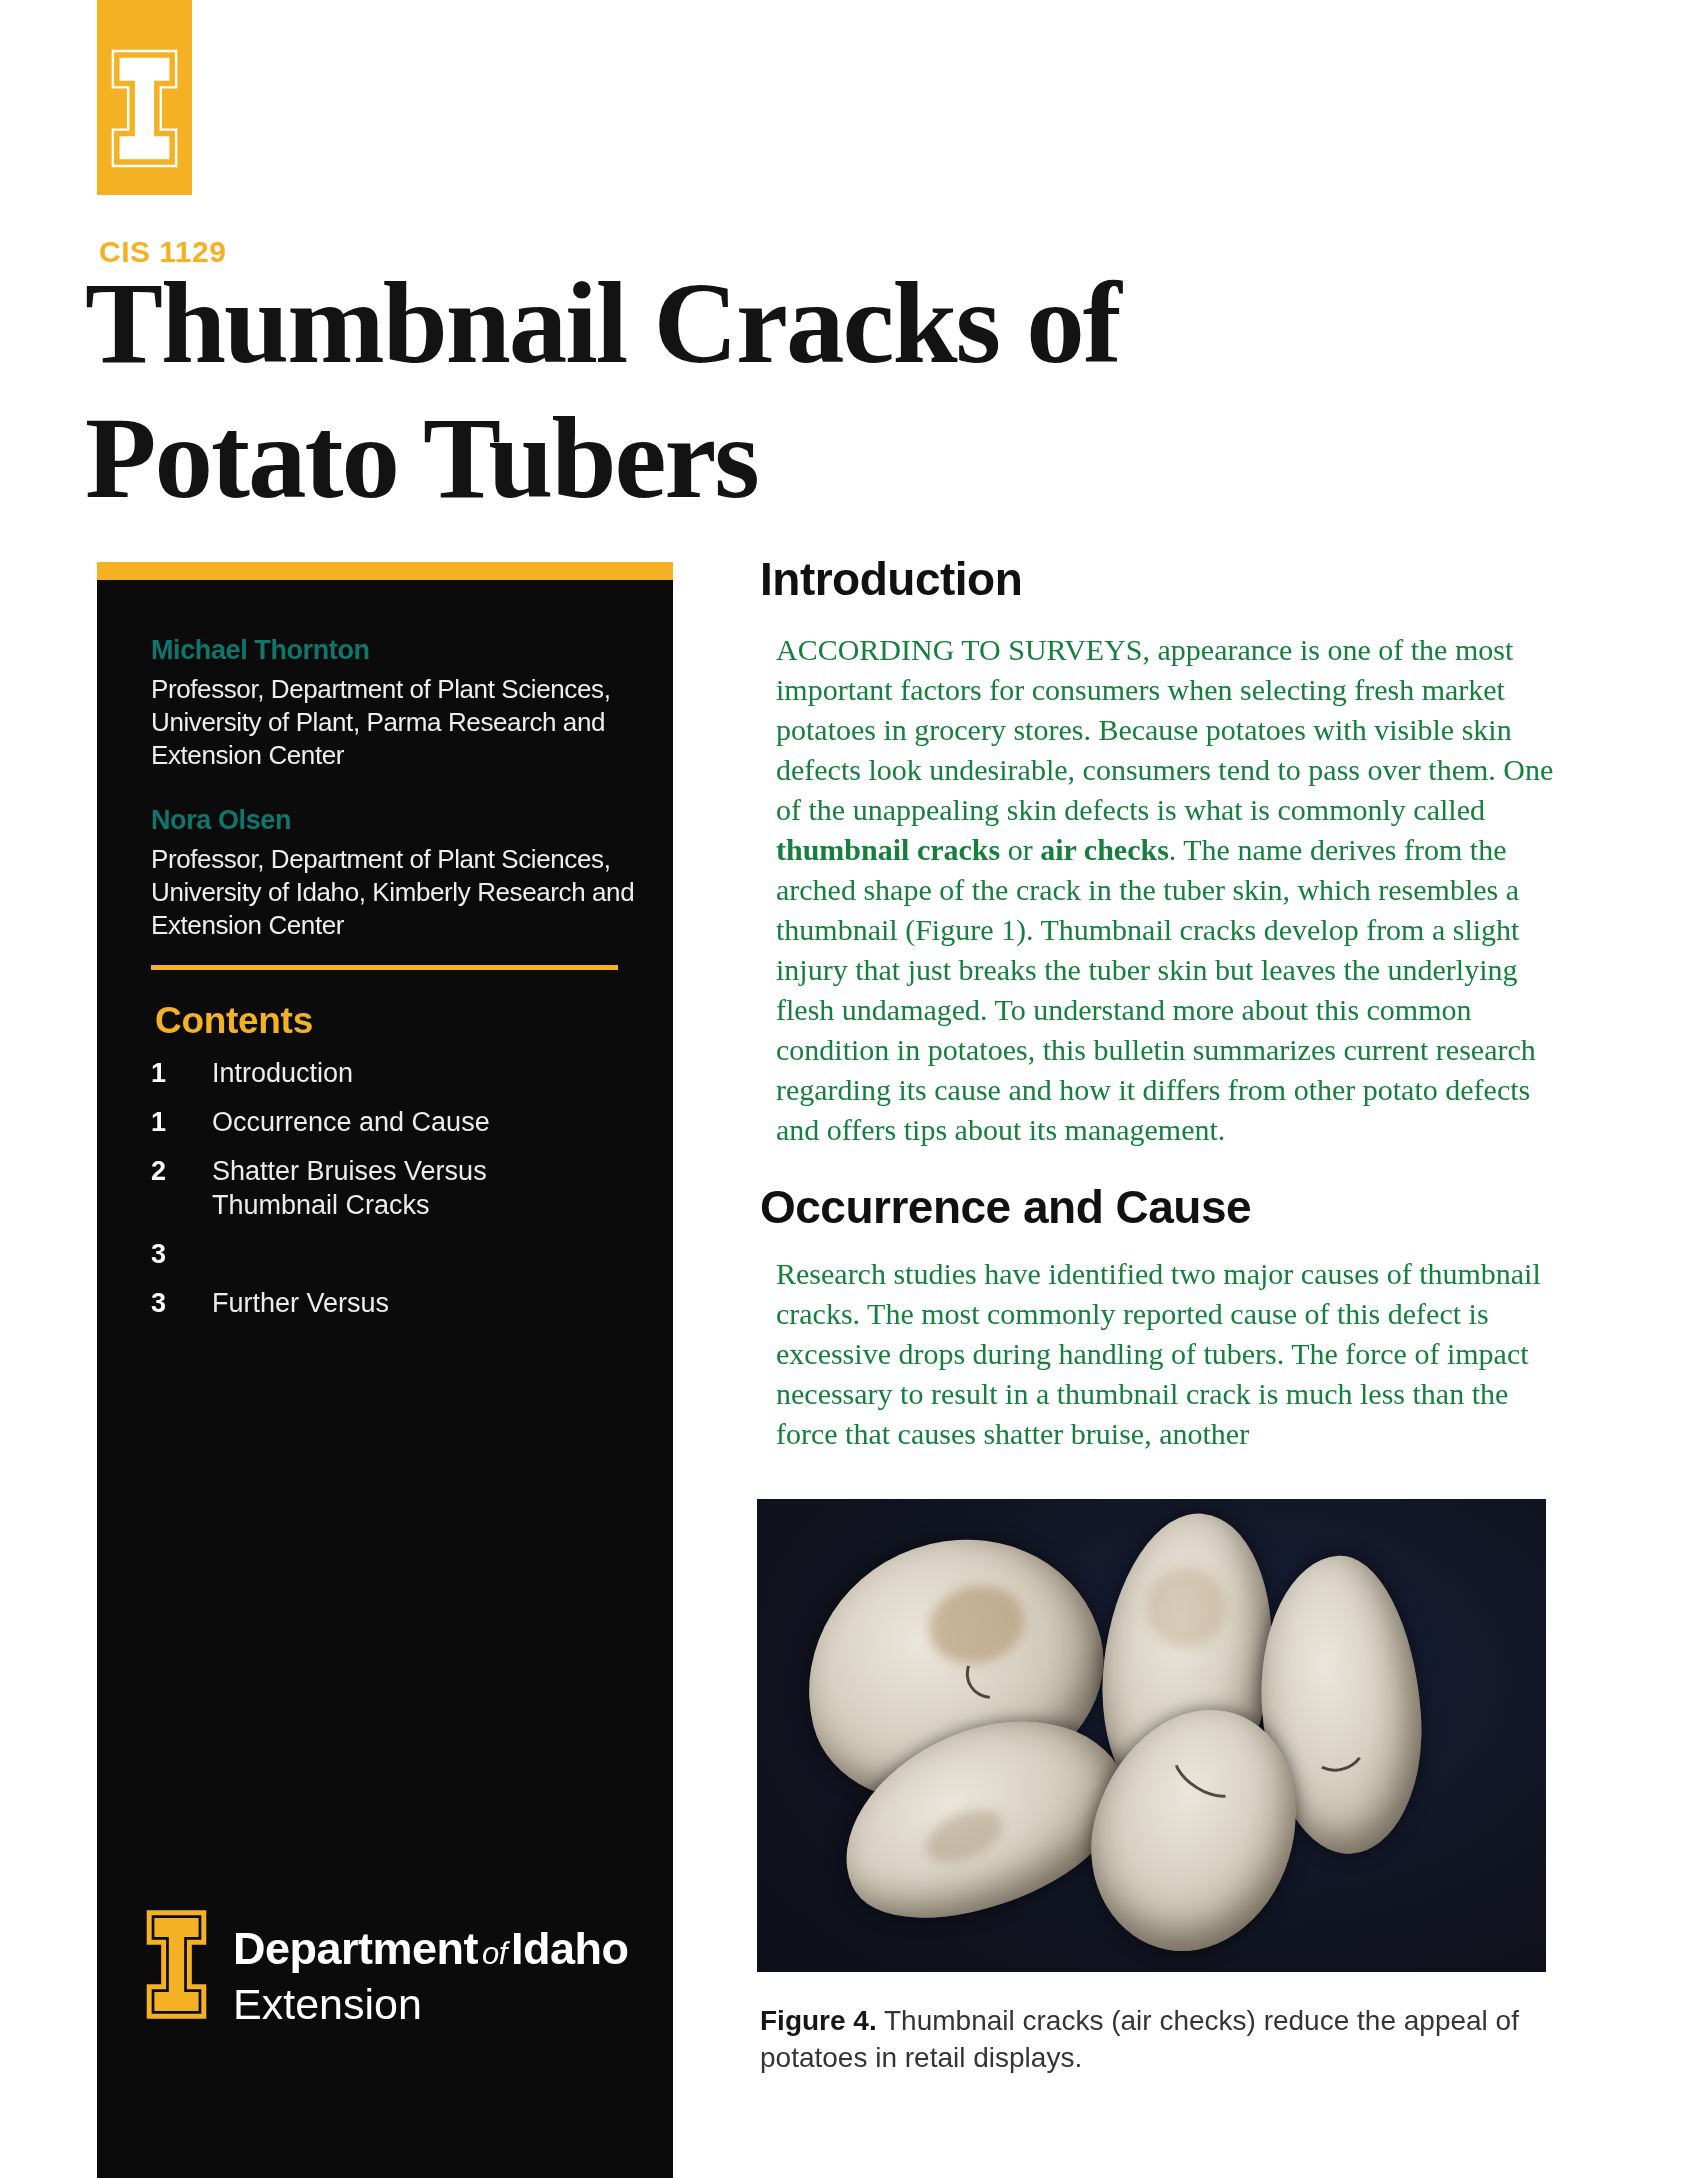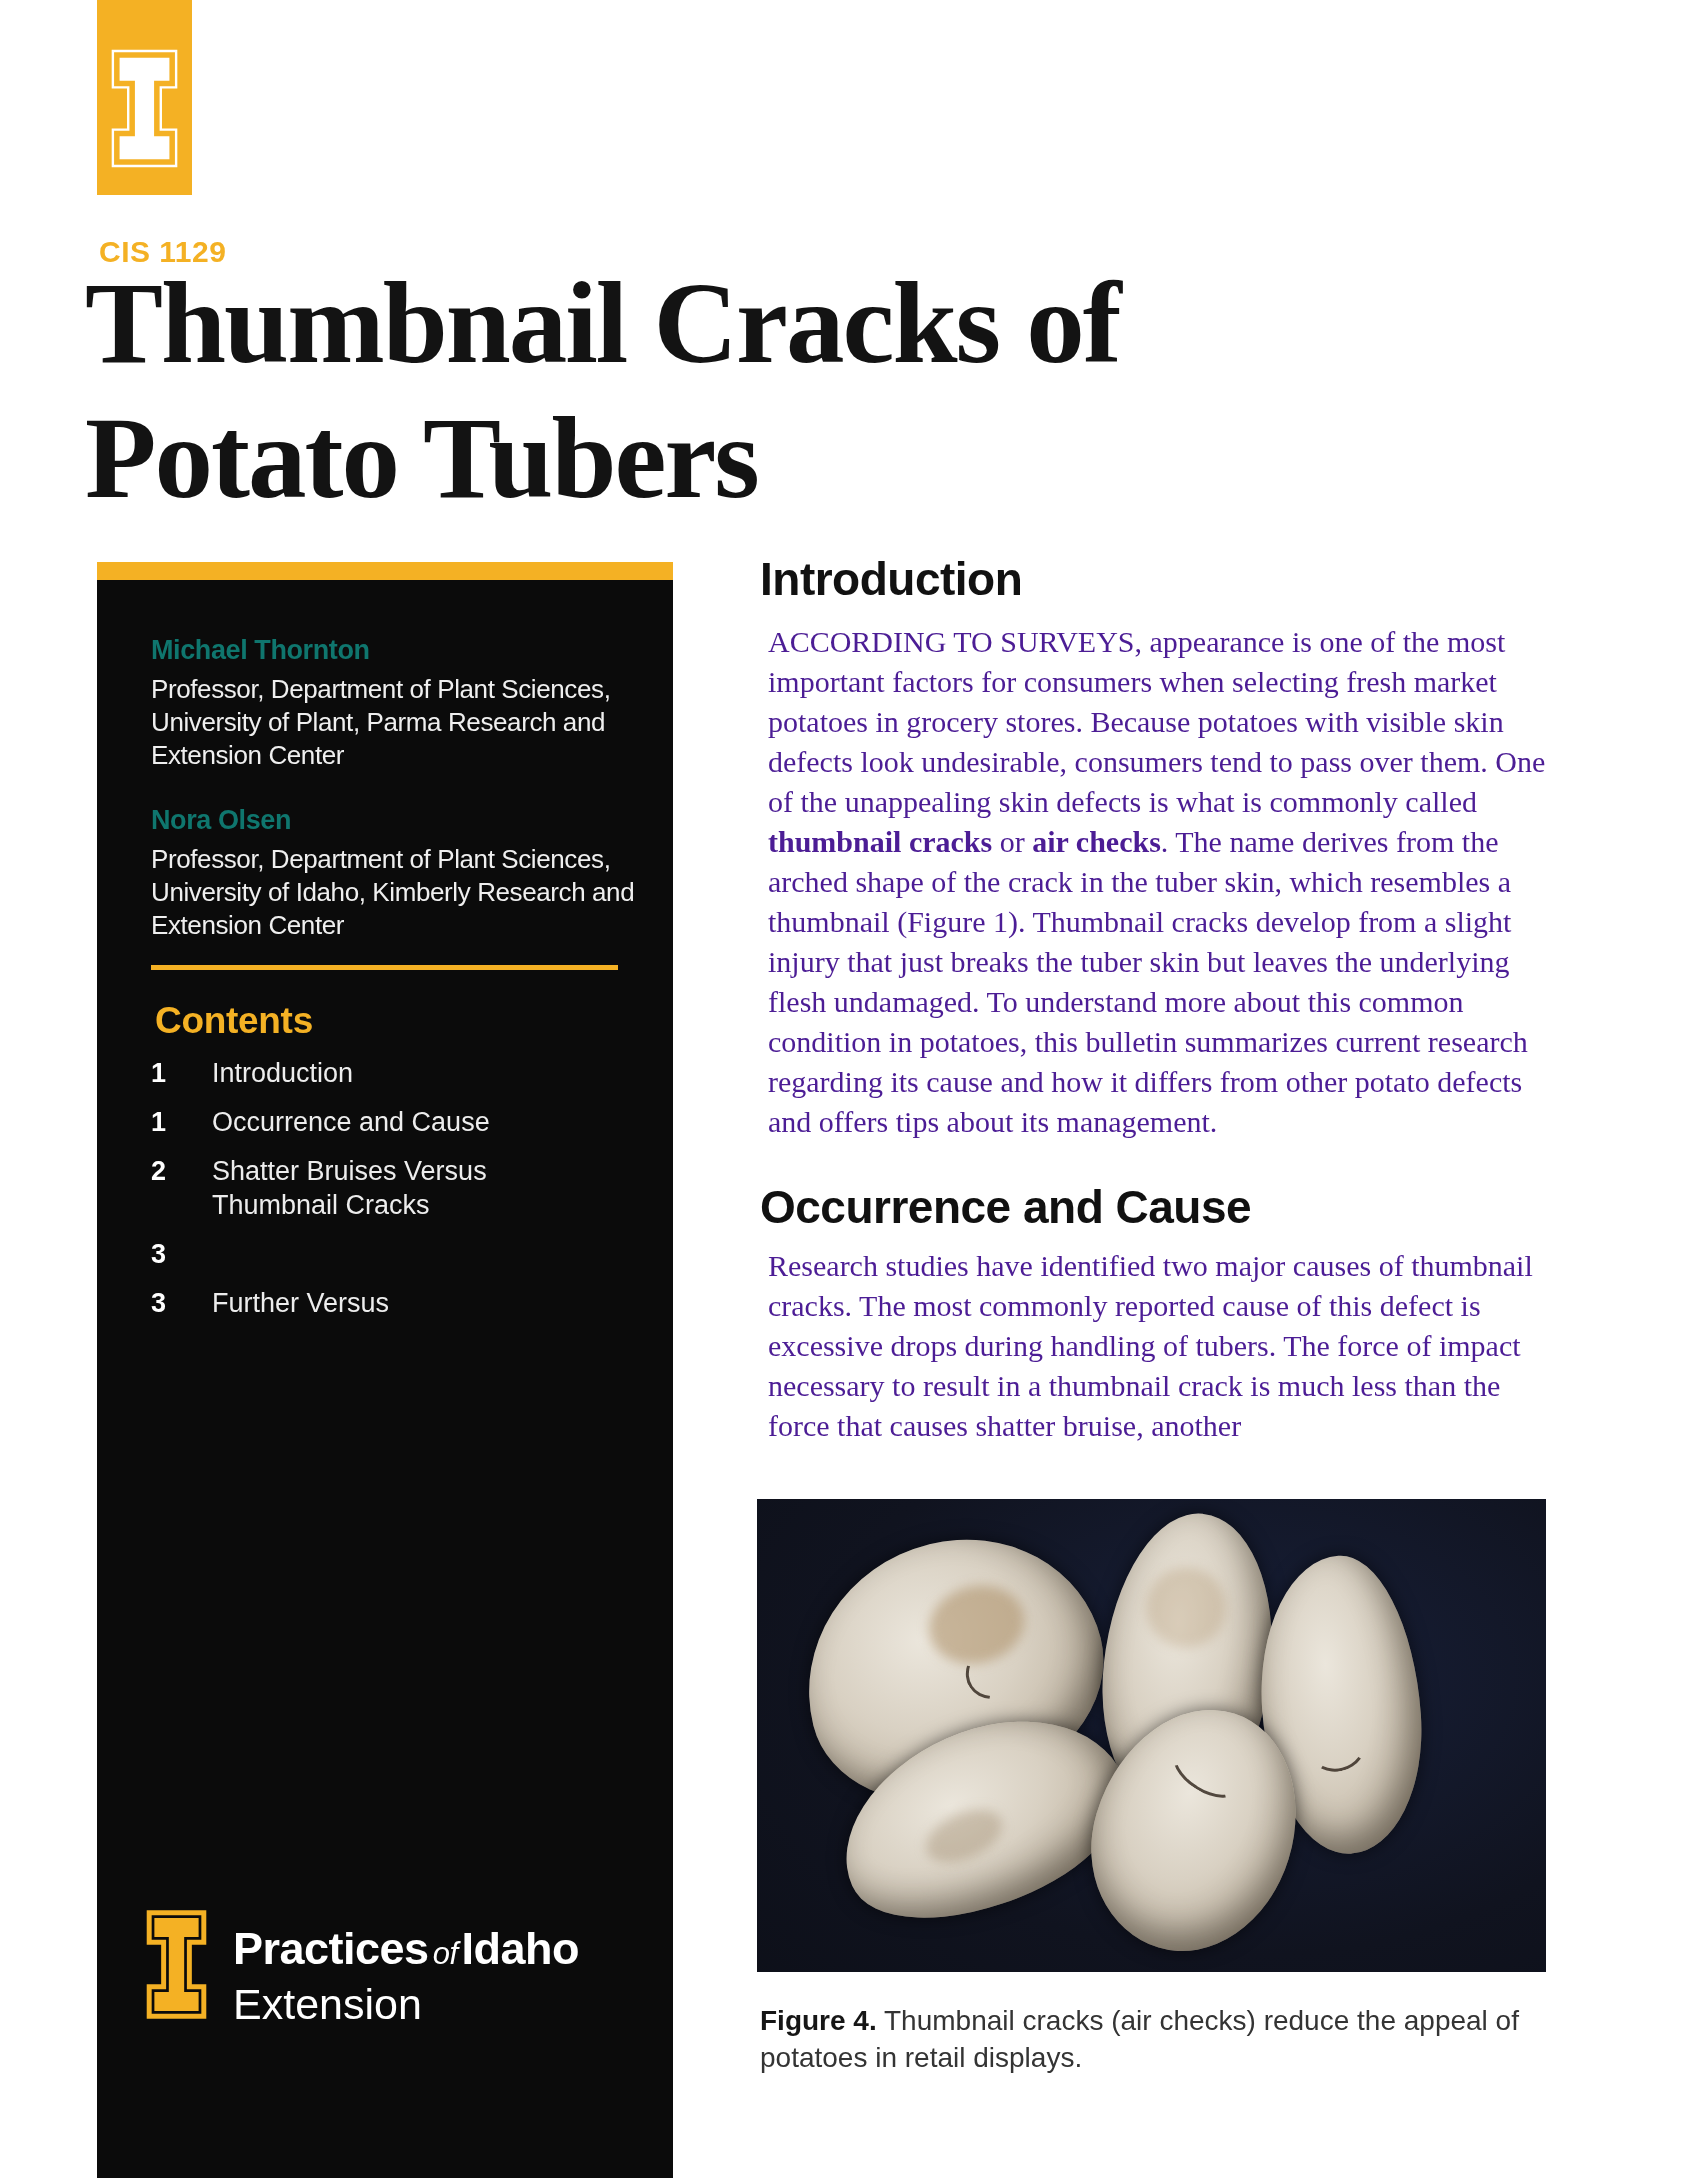--- a/index.html
+++ b/index.html
@@ -40,22 +40,22 @@
   .brand-line1{font-size:45px;font-weight:700;letter-spacing:-0.5px;line-height:51px;}
   .brand-line1 .brand-of{font-style:italic;font-weight:400;font-size:31px;padding:0 4px;}
   .brand-line2{font-size:43px;font-weight:400;letter-spacing:0;line-height:50px;}
   
   .section-heading{
     position:absolute;left:760px;margin:0;font-size:46px;font-weight:700;color:#111111;letter-spacing:-0.5px;
   }
   #intro-heading{top:552px;}
   #occurrence-heading{top:1180px;}
   .body-para{
-    position:absolute;left:760px;width:787px;margin:8px;
-    font-family:"Liberation Serif", serif;font-size:30px;line-height:40px;color:#4c1d95;
+    position:absolute;left:760px;width:787px;margin:16px;
+    font-family:"Liberation Serif", serif;font-size:30px;line-height:40px;color:#15803d;
   }
   #intro-para{top:614px;}
   #occurrence-para{top:1238px;}
   .seg-bold{font-weight:700;}
   
   .photo{
     position:absolute;left:757px;top:1499px;width:789px;height:473px;overflow:hidden;
     background:radial-gradient(120% 130% at 62% 38%, #18203a 0%, #10131f 45%, #0a0c13 100%);
   }
   .potato{
@@ -145,21 +145,21 @@
 
     <div class="brandmark">
       <span>
         <svg width="65" height="127" viewBox="0 0 72 126" aria-hidden="true">
           <path d="M3,3 H69 V41 H53 V85 H69 V123 H3 V85 H19 V41 H3 Z" fill="#F4B124"></path>
           <path d="M10,10 H62 V34 H46 V92 H62 V116 H10 V92 H26 V34 H10 Z" fill="none" stroke="#0B0B0B" stroke-width="3"></path>
         </svg>
       </span>
       <div class="brand-text">
         <div class="brand-line1">
-          <span>Practices</span><span class="brand-of">of</span><span>Idaho</span>
+          <span>Department</span><span class="brand-of">of</span><span>Idaho</span>
         </div>
         <div class="brand-line2">Extension</div>
       </div>
     </div>
   </aside>
 
   <h2 class="section-heading" id="intro-heading">Introduction</h2>
   <p class="body-para" id="intro-para"><span>ACCORDING TO SURVEYS, appearance is one of the most important factors for consumers when selecting fresh market potatoes in grocery stores. Because potatoes with visible skin defects look undesirable, consumers tend to pass over them. One of the unappealing skin defects is what is commonly called </span><span class="seg-bold">thumbnail cracks</span><span> or </span><span class="seg-bold">air checks</span><span>. The name derives from the arched shape of the crack in the tuber skin, which resembles a thumbnail (Figure 1). Thumbnail cracks develop from a slight injury that just breaks the tuber skin but leaves the underlying flesh undamaged. To understand more about this common condition in potatoes, this bulletin summarizes current research regarding its cause and how it differs from other potato defects and offers tips about its management.</span></p>
 
   <h2 class="section-heading" id="occurrence-heading">Occurrence and Cause</h2>

